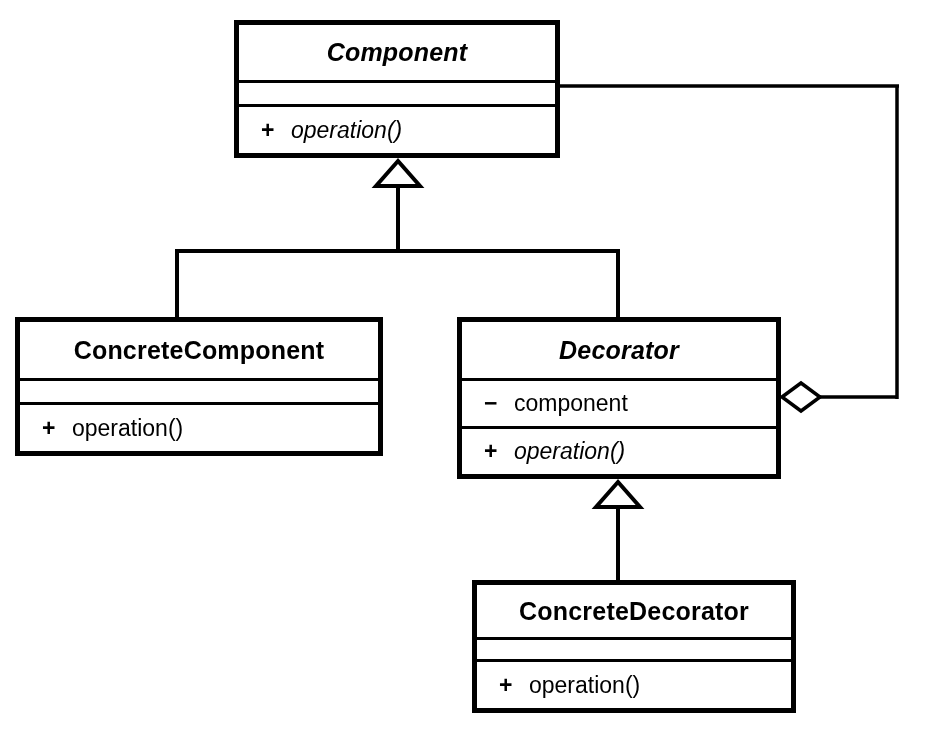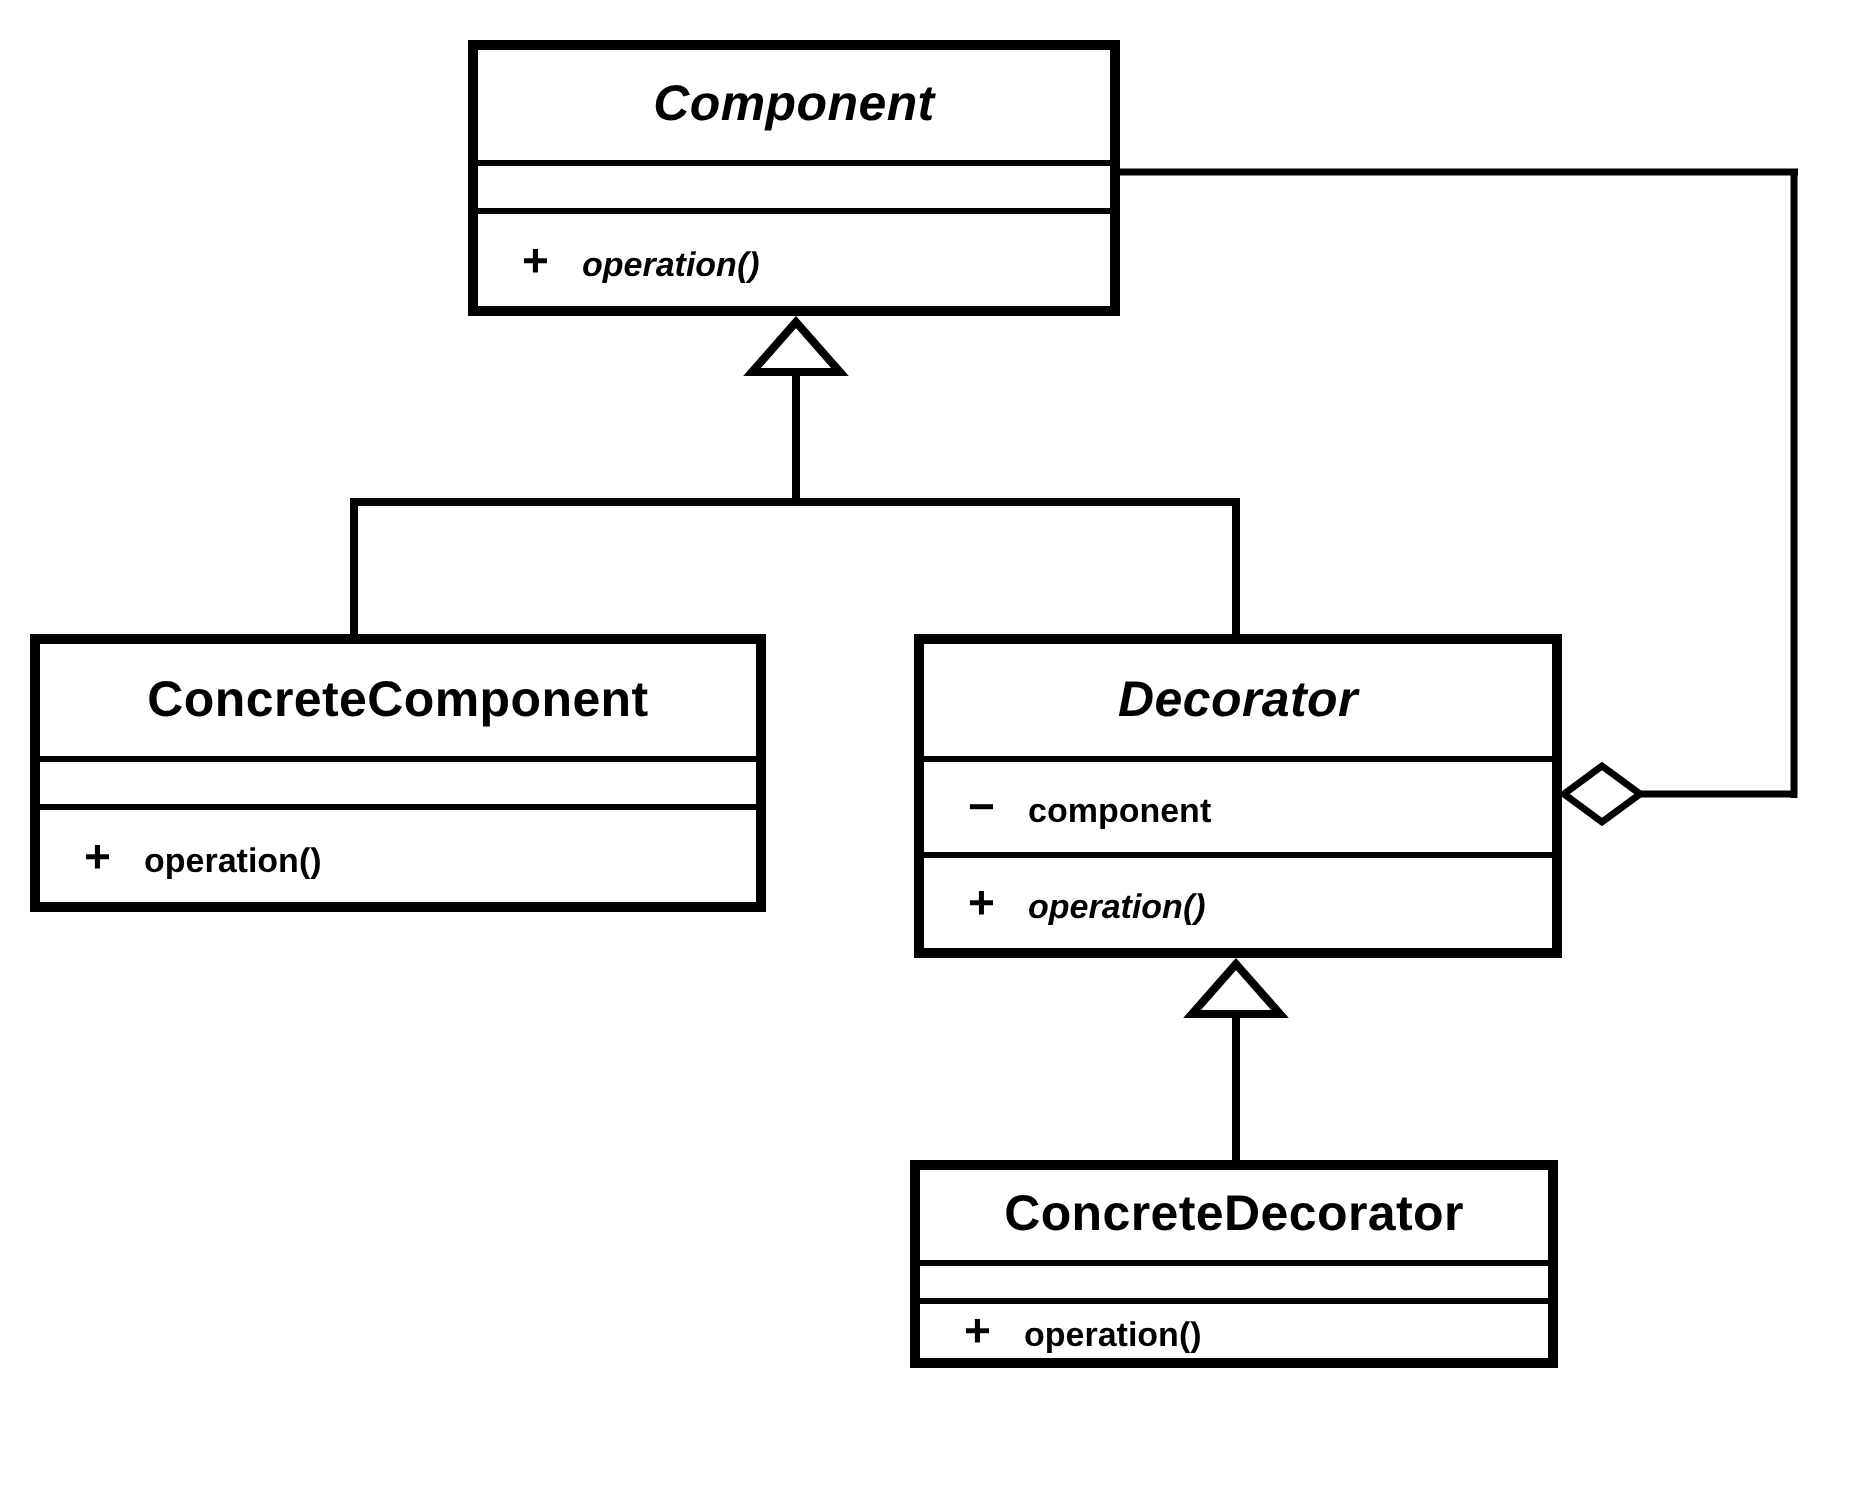--- a/index.html
+++ b/index.html
@@ -65,43 +65,43 @@
     align-items: baseline;
     white-space: nowrap;
   }
   .visibility {
     font-size: 23px;
     font-weight: bold;
     width: 30px;
     display: inline-block;
   }
   .member-name {
-    font-size: 17px;
-    font-weight: bold;
+    font-size: 23px;
+    font-weight: normal;
   }
   .member-name.abstract {
     font-style: italic;
   }
   
   #class-component      { left: 234px; top: 20px;  width: 326px; height: 138px; }
   #class-component .name-compartment  { height: 55px; }
   #class-component .attrs-compartment { height: 24px; }
   #class-component .ops-compartment   { flex: 1; }
 
   #class-concrete-component { left: 15px; top: 317px; width: 368px; height: 139px; }
   #class-concrete-component .name-compartment  { height: 56px; }
   #class-concrete-component .attrs-compartment { height: 24px; }
   #class-concrete-component .ops-compartment   { flex: 1; }
 
   #class-decorator { left: 457px; top: 317px; width: 324px; height: 162px; }
   #class-decorator .name-compartment  { height: 56px; }
   #class-decorator .attrs-compartment { height: 48px; }
   #class-decorator .ops-compartment   { flex: 1; }
 
-  #class-concrete-decorator { left: 455px; top: 580px; width: 324px; height: 104px; }
+  #class-concrete-decorator { left: 472px; top: 580px; width: 324px; height: 133px; }
   #class-concrete-decorator .name-compartment  { height: 52px; }
   #class-concrete-decorator .attrs-compartment { height: 22px; }
   #class-concrete-decorator .ops-compartment   { flex: 1; }
 </style>
 </head>
 <body>
 
 <div id="diagram-canvas">
 
   <svg id="connector-layer" viewBox="0 0 931 753">

